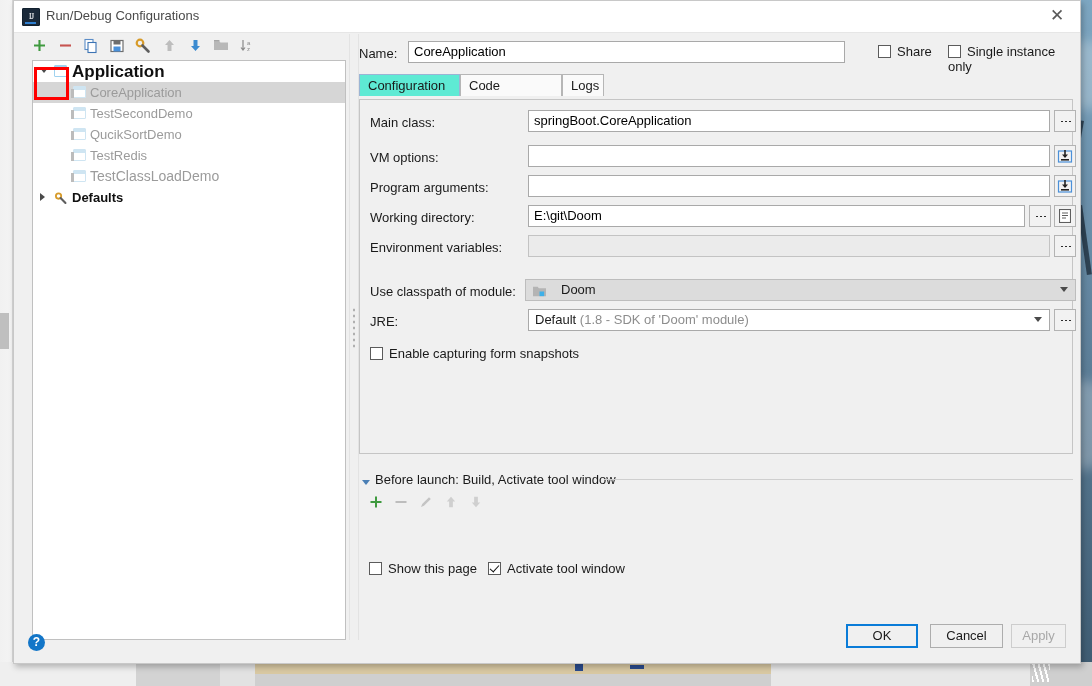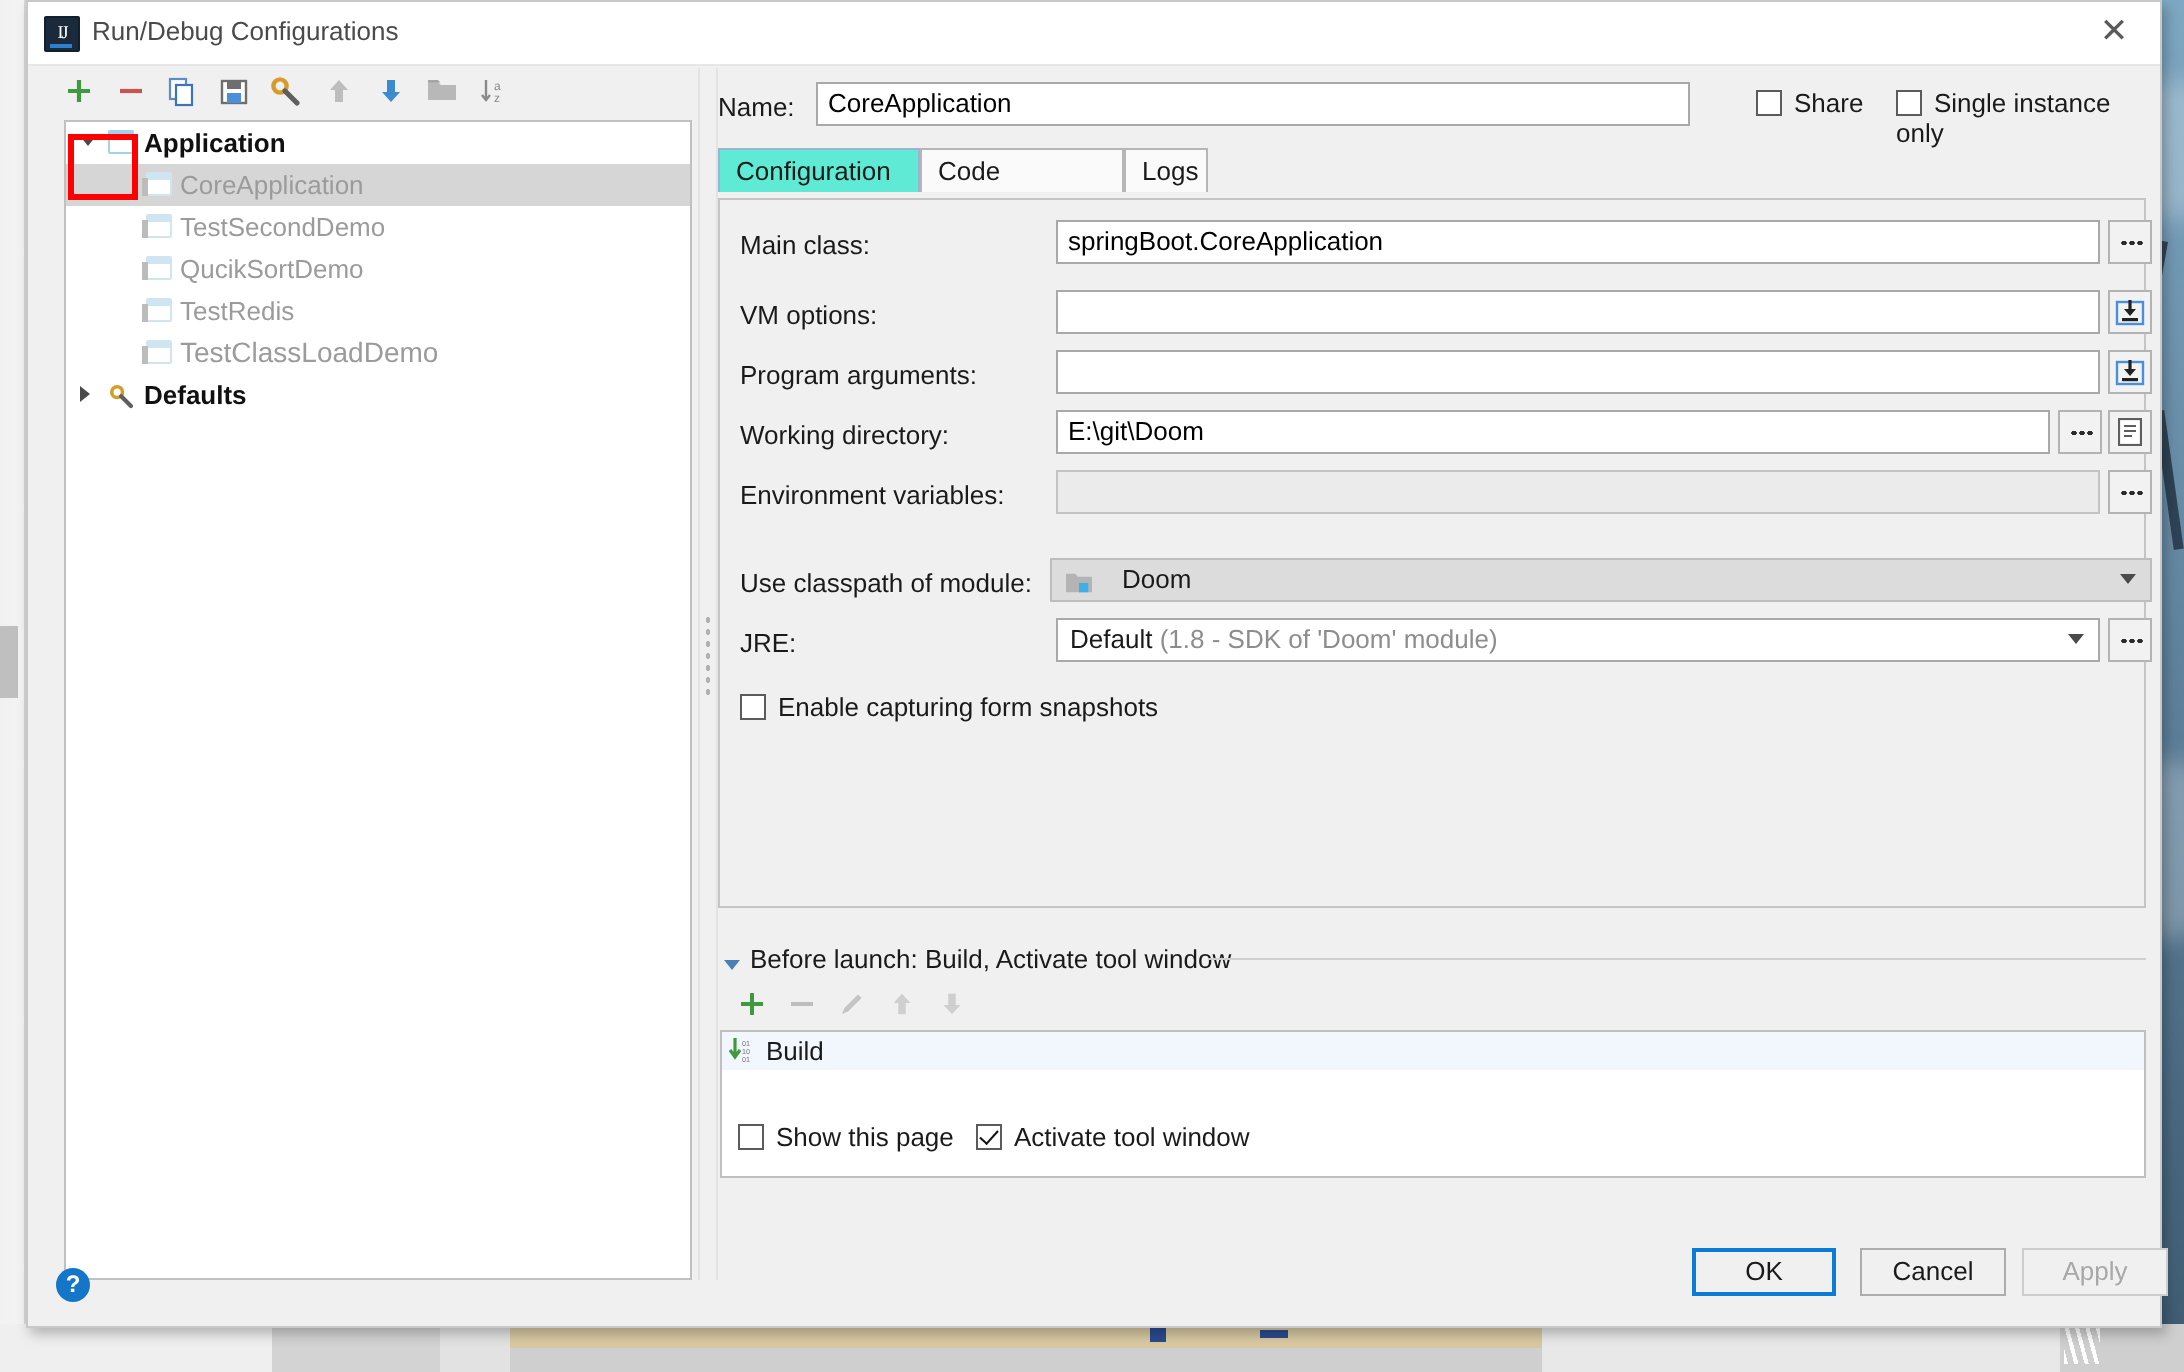--- a/index.html
+++ b/index.html
@@ -313,21 +313,21 @@
       </div>
     </div>
 
     <div id="add-highlight"></div>
 
     <div id="tree">
 
       <div class="trow">
         <span class="arrow" style="left:6px; transform:rotate(90deg);"></span>
         <span class="app-ico" style="left:21px;"></span>
-        <span class="lbl" style="left:39px; font-weight:bold; font-size:13px; color:#101010;">Application</span>
+        <span class="lbl" style="left:39px; font-weight:bold; font-size:17px; color:#101010;">Application</span>
       </div>
 
       <div class="trow sel">
         <span class="app-ico dim stack" style="left:40px;"></span>
         <span class="lbl" style="left:57px; font-size:13px; color:#9b9b9b;">CoreApplication</span>
       </div>
 
       <div class="trow">
         <span class="app-ico dim stack" style="left:40px;"></span>
         <span class="lbl" style="left:57px; font-size:13px; color:#9b9b9b;">TestSecondDemo</span>
@@ -484,41 +484,28 @@
             <path d="M7.5 2 L12 7 H9.5 V13 H5.5 V7 H3 Z" fill="#cfcfcf"></path>
           </svg>
       </div>
       <div class="bbtn" style="left:100px;">
         <svg width="14" height="14" viewBox="0 0 15 15" style="margin:4px auto;display:block;">
             <path d="M7.5 13 L12 8 H9.5 V2 H5.5 V8 H3 Z" fill="#cfcfcf"></path>
           </svg>
       </div>
     </div>
 
-    <div id="bl-list">
-      <div id="bl-item">
-        <span class="ico">
-          <svg width="16" height="13" viewBox="0 0 16 13">
-            <path d="M3.5 0 V8 M1 6 L3.5 9.5 L6 6" stroke="#3f9a3f" stroke-width="1.6" fill="none"></path>
-            <text x="7" y="4" font-size="3.6" fill="#777" font-family="Liberation Sans, sans-serif">01</text>
-            <text x="7" y="8" font-size="3.6" fill="#777" font-family="Liberation Sans, sans-serif">10</text>
-            <text x="7" y="12" font-size="3.6" fill="#777" font-family="Liberation Sans, sans-serif">01</text>
-          </svg>
-        </span>
-        <span class="lbl">Build</span>
-      </div>
-    </div>
 
     <div class="botcheck" style="left:10px;">
       <span class="cbx"></span><span>Show this page</span>
     </div>
     <div class="botcheck" style="left:129px;">
       <span class="cbx checked"></span><span>Activate tool window</span>
     </div>
 
   </div>
 
   <div id="help-btn">?</div>
   <div class="dlgbtn primary" style="left:832px; width:72px;">OK</div>
   <div class="dlgbtn" style="left:916px; width:73px;">Cancel</div>
-  <div class="dlgbtn disabled" style="left:997px; width:73px;">Apply</div>
+  <div class="dlgbtn disabled" style="left:997px; width:55px;">Apply</div>
 
 </div>
 
 </body></html>

